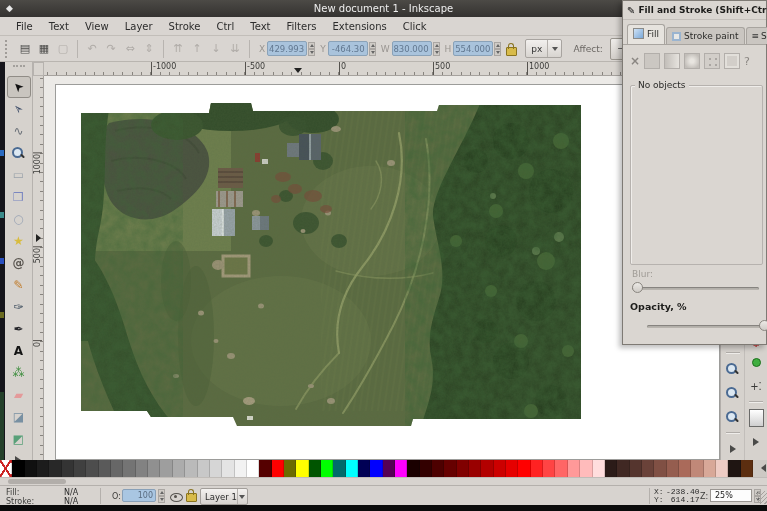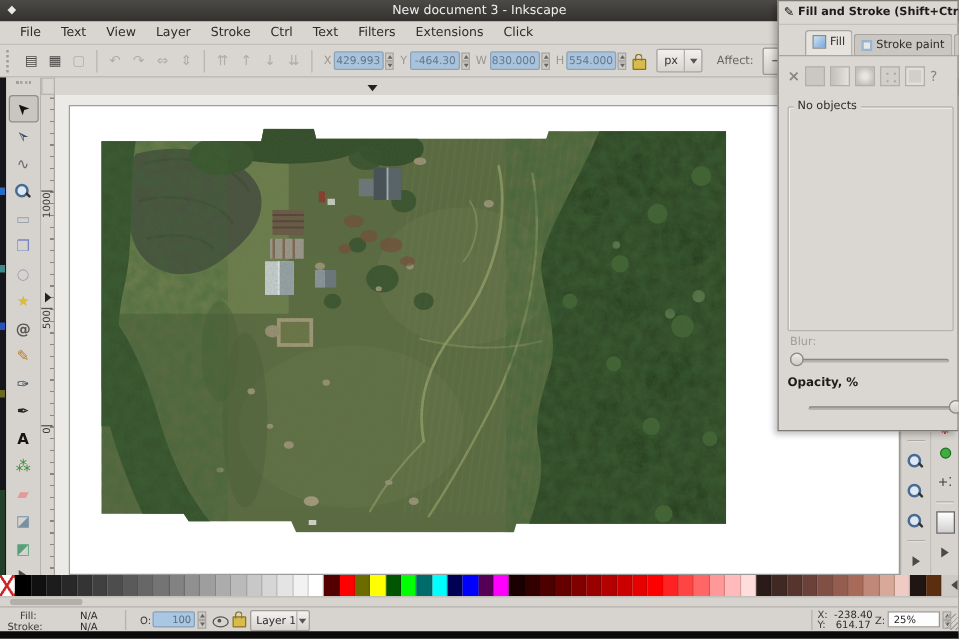--- a/index.html
+++ b/index.html
@@ -98,36 +98,36 @@
   #opacbox{position:absolute;left:122px;top:3px;width:34px;height:13px;background:#a9c6e2;border:1px solid #88a0b8;border-radius:2px;
     font-size:8px;color:#5a6c80;display:flex;align-items:center;justify-content:flex-end;padding-right:2px;box-sizing:border-box;}
   .eyeic{position:absolute;left:170px;top:7px;width:11px;height:7px;border:1px solid #55524e;border-radius:50%;}
   .eyeic::before{content:"";position:absolute;left:3px;top:1px;width:3px;height:3px;background:#55524e;border-radius:50%;}
   #layerbtn{position:absolute;left:200px;top:2px;width:46px;height:15px;background:linear-gradient(#f4f2f0,#d6d2ce);
     border:1px solid #a29e9a;border-radius:2px;display:flex;align-items:center;font-size:8.5px;color:#2c2c2c;}
   #layerbtn .ln{flex:1;padding-left:4px;white-space:nowrap;}
   #layerbtn .dd{width:12px;height:100%;border-left:1px solid #b4b0ac;display:flex;align-items:center;justify-content:center;}
   #sbmsg{left:252px;top:6px;font-size:8.8px;color:#2a2a28;white-space:nowrap;}
   #xysep{left:649px;top:2px;width:1px;height:16px;background:#b4b0ac;}
-  #xyblock{left:654px;top:2px;width:62px;line-height:8px;}
+  #xyblock{left:654px;top:2px;width:62px;line-height:8px;font-family:Liberation Mono, monospace;}
   #xyblock .num{display:inline-block;width:36px;text-align:right;}
   #zlab{left:700px;top:6px;}
   #zoombox{position:absolute;left:710px;top:3px;width:42px;height:13px;background:#fdfdfd;border:1px solid #9a9692;
     font-size:8px;color:#222;display:flex;align-items:center;padding-left:4px;box-sizing:border-box;}
   #zspin{left:753px;top:3px;}
   #grip{left:757px;top:491px;width:10px;height:13px;
     background:repeating-linear-gradient(135deg,transparent 0 2px,#a6a29e 2px 3px);}
   #bottomstrip{left:0;top:505px;width:767px;height:6px;background:#0b0b0b;}
   
   #dialog{left:622px;top:0;width:145px;height:345px;background:#dad6d1;border:1px solid #7e7a74;
     box-sizing:border-box;box-shadow:-3px 3px 5px rgba(0,0,0,.25);z-index:10;}
   #dlgtitle{display:flex;align-items:center;height:18px;border-bottom:1px solid #c4c0bb;padding-left:4px;}
   #dlgtitle .dicon{font-size:10px;margin-right:3px;color:#111;}
   #dlgtitle .dtxt{font-size:9px;font-weight:bold;color:#1c1c1a;white-space:nowrap;}
-  #dlgtabs{display:flex;align-items:flex-end;height:24px;padding-left:21px;border-bottom:1px solid #a8a49f;}
+  #dlgtabs{display:flex;align-items:flex-end;height:24px;padding-left:4px;border-bottom:1px solid #a8a49f;}
   .dtab{display:flex;align-items:center;gap:3px;font-size:9px;color:#2c2c2a;background:#cac6c1;
     border:1px solid #a8a49f;border-bottom:none;border-radius:3px 3px 0 0;padding:3px 5px;margin-right:1px;white-space:nowrap;}
   .dtab.active{background:#e6e3de;padding-bottom:5px;}
   .tabicon-fill{width:9px;height:9px;background:linear-gradient(135deg,#cfe2f5,#7aa8d8);border:1px solid #8a8a88;}
   .tabicon-stroke{width:9px;height:9px;border:2px solid #9ab4d0;background:#e8e8e6;box-sizing:border-box;}
   .tabicon-style{font-size:9px;color:#333;letter-spacing:-1px;}
   #paintrow{display:flex;align-items:center;gap:4px;padding:8px 0 0 7px;}
   .paintx{font-size:12px;color:#8a8682;font-weight:bold;line-height:12px;}
   .pbtn{width:14px;height:14px;border:1px solid #b2aeaa;background:#d2cec9;}
   .pbtn.flat{background:#cbc7c2;}
@@ -144,21 +144,21 @@
   #opaclab{position:absolute;left:7px;top:300px;font-size:9.5px;font-weight:bold;color:#1c1c1a;}
   
 </style>
 </head>
 <body>
 
 <div id="screen">
 
   <div id="titlebar" class="abs">
     <span class="winicon">◆</span>
-    <span>New document 3 - Inkscape</span>
+    <span>New document 1 - Inkscape</span>
   </div>
 
   <div id="menubar" class="abs">
     <span class="mi">File</span>
       <span class="mi">Text</span>
       <span class="mi">View</span>
       <span class="mi">Layer</span>
       <span class="mi">Stroke</span>
       <span class="mi">Ctrl</span>
       <span class="mi">Text</span>
@@ -284,20 +284,27 @@
       <div class="tool" style="color: rgb(120, 144, 162);">
         <span class="tg">◪</span>
       </div>
       <div class="tool" style="color: rgb(88, 160, 120);">
         <span class="tg">◩</span>
       </div>
     <div class="ofl"></div>
   </div>
 
   <div id="corner" class="abs"></div>
+  <div id="hruler" class="abs">
+    <span class="rlabh" style="left: 107px;">-1000</span>
+      <span class="rlabh" style="left: 201px;">-500</span>
+      <span class="rlabh" style="left: 295px;">0</span>
+      <span class="rlabh" style="left: 389px;">500</span>
+      <span class="rlabh" style="left: 483px;">1000</span>
+  </div>
   <div id="hmark" class="abs"></div>
   <div id="vruler" class="abs">
     <span class="rlabv" style="top: 76px;">1000</span>
       <span class="rlabv" style="top: 170px;">500</span>
       <span class="rlabv" style="top: 264px;">0</span>
   </div>
   <div id="vmark" class="abs"></div>
 
   <div id="canvas" class="abs">
     <div id="page">
@@ -534,21 +541,21 @@
       <span class="sw" style="background: rgb(238, 204, 196);"></span>
       <span class="sw" style="background: rgb(31, 21, 18);"></span>
       <span class="sw" style="background: rgb(92, 46, 16);"></span>
     <span id="palarrow"></span>
   </div>
   <div id="palscroll" class="abs">
       <span id="palthumb"></span>
     </div>
 
   <div id="statusbar" class="abs">
-    <span class="sbcol lbl" style="left:6px;top:2px;margin-left:10px;">Fill:</span>
+    <span class="sbcol lbl" style="left:6px;top:2px;">Fill:</span>
     <span class="sbcol lbl" style="left:6px;top:11px;">Stroke:</span>
     <span class="sbcol" style="left:64px;top:2px;">N/A</span>
     <span class="sbcol" style="left:64px;top:11px;">N/A</span>
     <span class="sbcol" style="left:100px;top:2px;width:1px;height:16px;background:#b4b0ac;"></span>
     <span class="sbcol lbl" style="left:112px;top:6px;">O:</span>
     <span id="opacbox">100</span>
     <span class="sbcol spin" style="left:157px;top:3px;">
         <i class="up"></i>
         <i class="dn"></i>
       </span>

